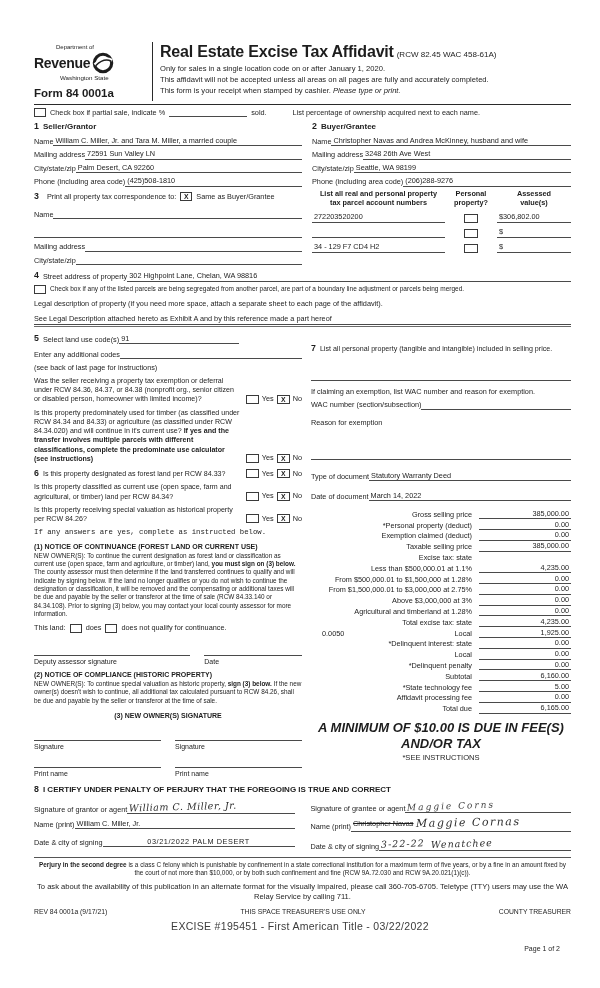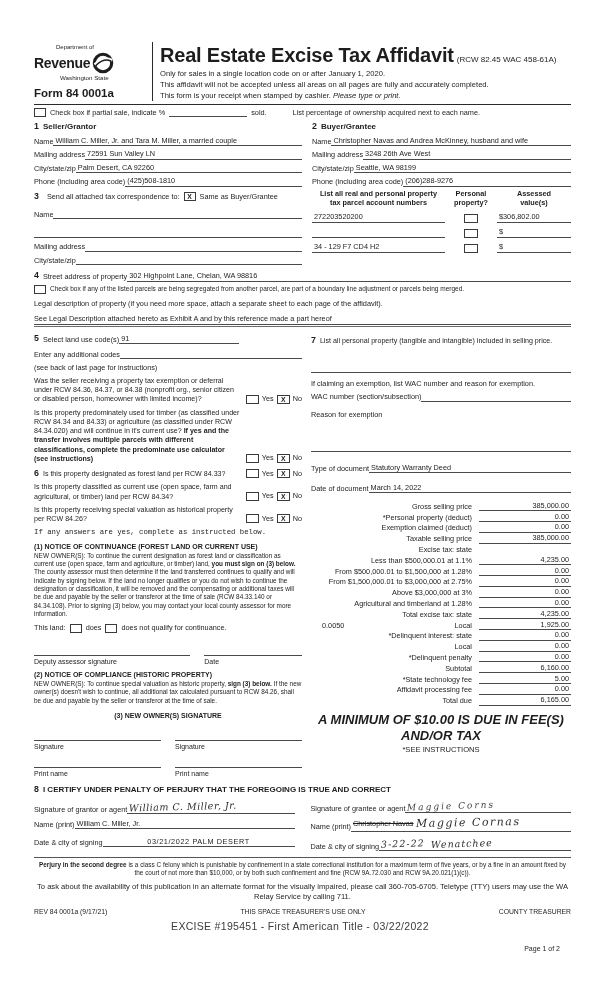--- a/index.html
+++ b/index.html
@@ -16,21 +16,21 @@
   .hdr { display: flex; border-bottom: 1.5px solid #2a2a2a; padding-bottom: 3px; }
   .hdr-left { width: 118px; flex: 0 0 auto; padding-top: 2px; }
   .dept { font-size: 6px; margin-left: 22px; }
   .brand-row { display: flex; align-items: center; }
   .brand { font-weight: bold; font-size: 14px; letter-spacing: -0.3px; }
   .logo { width: 22px; height: 22px; margin-left: 2px; }
   .wstate { font-size: 6.2px; margin-left: 26px; }
   .formno { font-weight: bold; font-size: 11.5px; margin-top: 4px; }
   .hdr-right { flex: 1; border-left: 1px solid #2a2a2a; padding-left: 7px; }
   .title-row { display: flex; align-items: baseline; }
-  .title { font-weight: bold; font-size: 20px; letter-spacing: -0.2px; }
+  .title { font-weight: bold; font-size: 16px; letter-spacing: -0.2px; }
   .title-suffix { font-size: 8px; margin-left: 3px; }
   .sub { font-size: 7.6px; margin-top: 1px; }
   .it { font-style: italic; }
   .b { font-weight: bold; }
   .fill { flex: 1; border-bottom: 1px solid #4a4a4a; padding: 0 2px; white-space: nowrap; overflow: visible; }
   .nb { border-bottom: none; }
   .lbl { white-space: nowrap; }
   .cb {
     display: inline-flex; align-items: center; justify-content: center;
     width: 12px; height: 9px; border: 1px solid #3a3a3a; flex: 0 0 auto;
@@ -171,21 +171,21 @@
         <div class="frow">
             <span class="lbl">City/state/zip</span>
             <span class="fill">Palm Desert, CA 92260</span>
           </div>
         <div class="frow">
             <span class="lbl">Phone (including area code)</span>
             <span class="fill">(425)508-1810</span>
           </div>
         <div class="frow" style="margin-top:4px; align-items:center; gap:4px;">
           <span class="secnum">3</span>
-          <span class="lbl">Send all attached tax correspondence to:</span>
+          <span class="lbl">Print all property tax correspondence to:</span>
           <span class="cb">X</span>
           <span class="lbl">Same as Buyer/Grantee</span>
         </div>
         <div class="frow" style="margin-top:6px;">
             <span class="lbl">Name</span>
             <span class="fill"></span>
           </div>
         <div class="frow" style="margin-top:8px;">
             <span class="fill"></span>
           </div>
@@ -388,21 +388,21 @@
             <div class="siglabel">Print name</div>
           </div>
           <div class="sp">
             <div class="sigline"></div>
             <div class="siglabel">Print name</div>
           </div>
         </div>
       </div>
 
       <div class="mright">
-        <div class="qrow" style="margin-top:4px;">
+        <div class="qrow" style="margin-top:12px;">
           <span class="qtext"><span class="secnum">7</span><span>List all personal property (tangible and intangible) included in selling price.</span></span>
         </div>
         <div class="frow" style="margin-top:16px;">
             <span class="fill"></span>
           </div>
         <div style="margin-top:6px;">If claiming an exemption, list WAC number and reason for exemption.</div>
         <div class="frow">
             <span class="lbl">WAC number (section/subsection)</span>
             <span class="fill"></span>
           </div>

